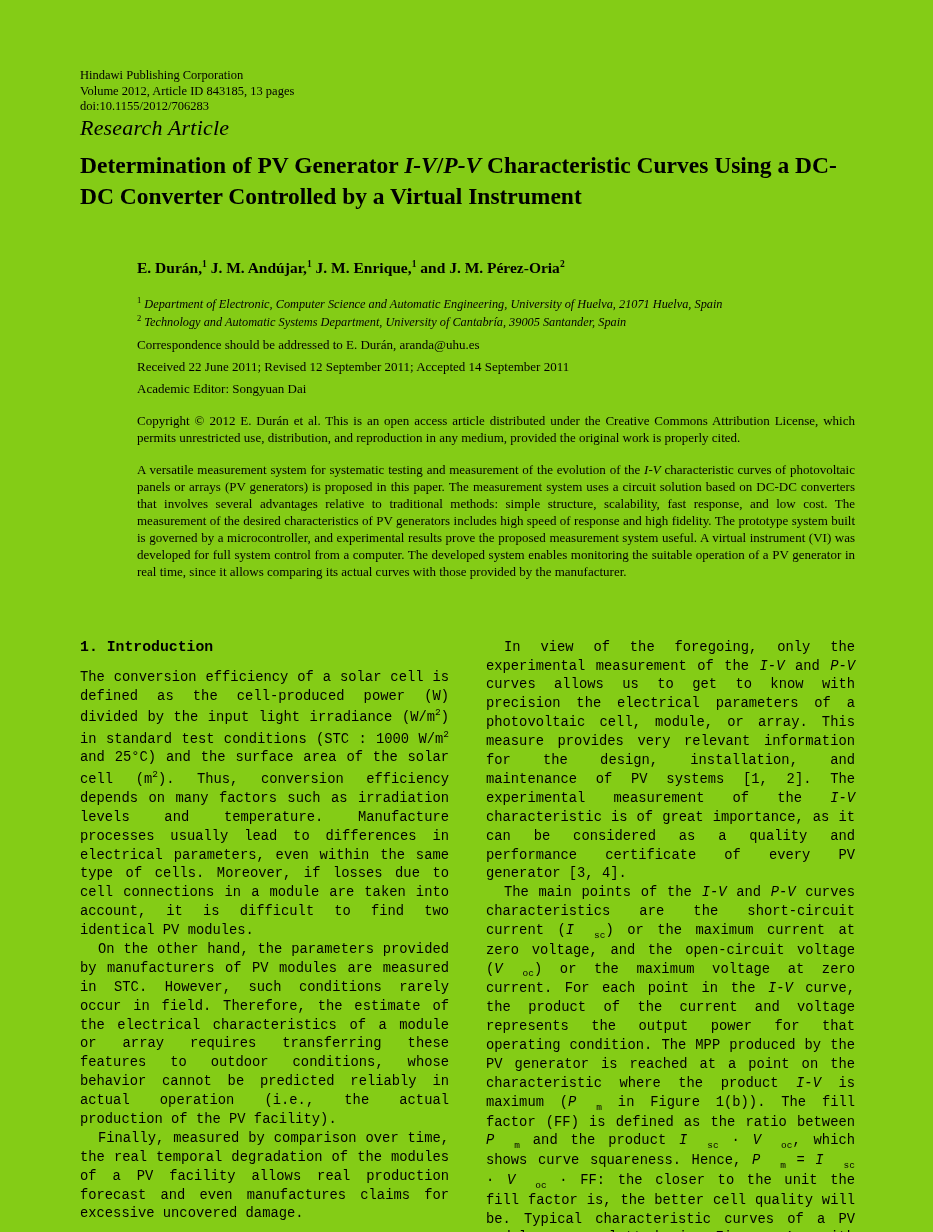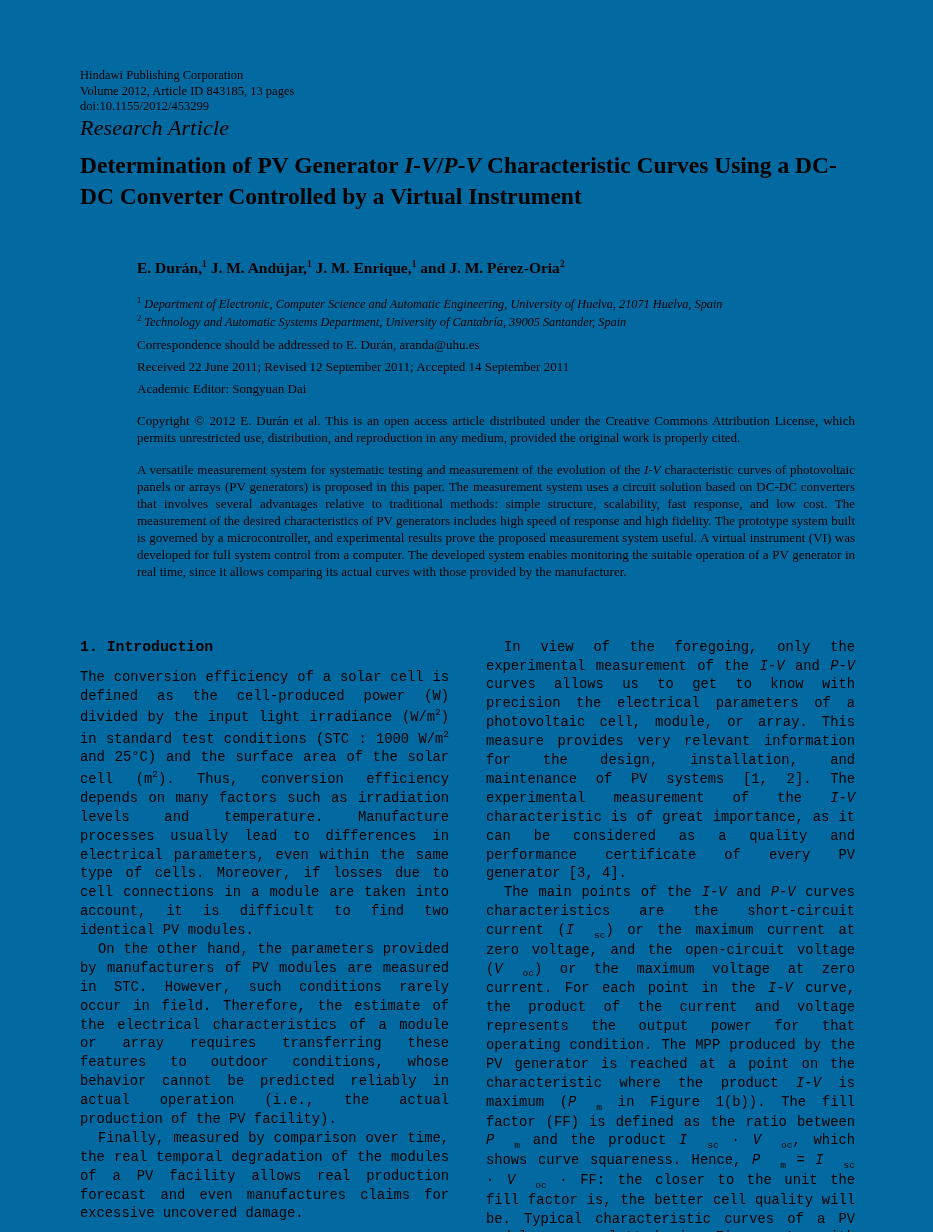--- a/index.html
+++ b/index.html
@@ -1,21 +1,21 @@
 <!DOCTYPE html>
 <html><head>
 <meta charset="utf-8">
 <style>
   html,body { margin:0; padding:0; background:#9b9b9b; }
   .page {
     position: relative;
     width: 933px;
     height: 1232px;
     margin: 0 auto;
-    background: #0369a1;
+    background: #84cc16;
     color: #000000;
     font-family: "Liberation Serif", "DejaVu Serif", serif;
     box-sizing: border-box;
     padding: 68px 78px 40px 80px;
     overflow: hidden;
   }
   .publisher { font-size: 12.5px; line-height: 1.24; }
   .publisher div { white-space: nowrap; }
 
   .article-type {
@@ -72,21 +72,21 @@
   .para sup { font-size: 9.5px; }
 </style>
 </head>
 <body>
 
 <div class="page">
 
   <div class="publisher">
     <div>Hindawi Publishing Corporation</div>
     <div>Volume 2012, Article ID 843185, 13 pages</div>
-    <div>doi:10.1155/2012/453299</div>
+    <div>doi:10.1155/2012/706283</div>
   </div>
 
   <div class="article-type">Research Article</div>
 
   <h1 class="title" style="margin-bottom:0;">Determination of PV Generator <i>I-V</i>/<i>P-V</i> Characteristic Curves Using a DC-DC Converter Controlled by a Virtual Instrument</h1>
 
   <div class="meta">
     <div class="authors">E. Durán,<sup>1</sup> J. M. Andújar,<sup>1</sup> J. M. Enrique,<sup>1</sup> and J. M. Pérez-Oria<sup>2</sup></div>
 
     <div class="affiliations">

